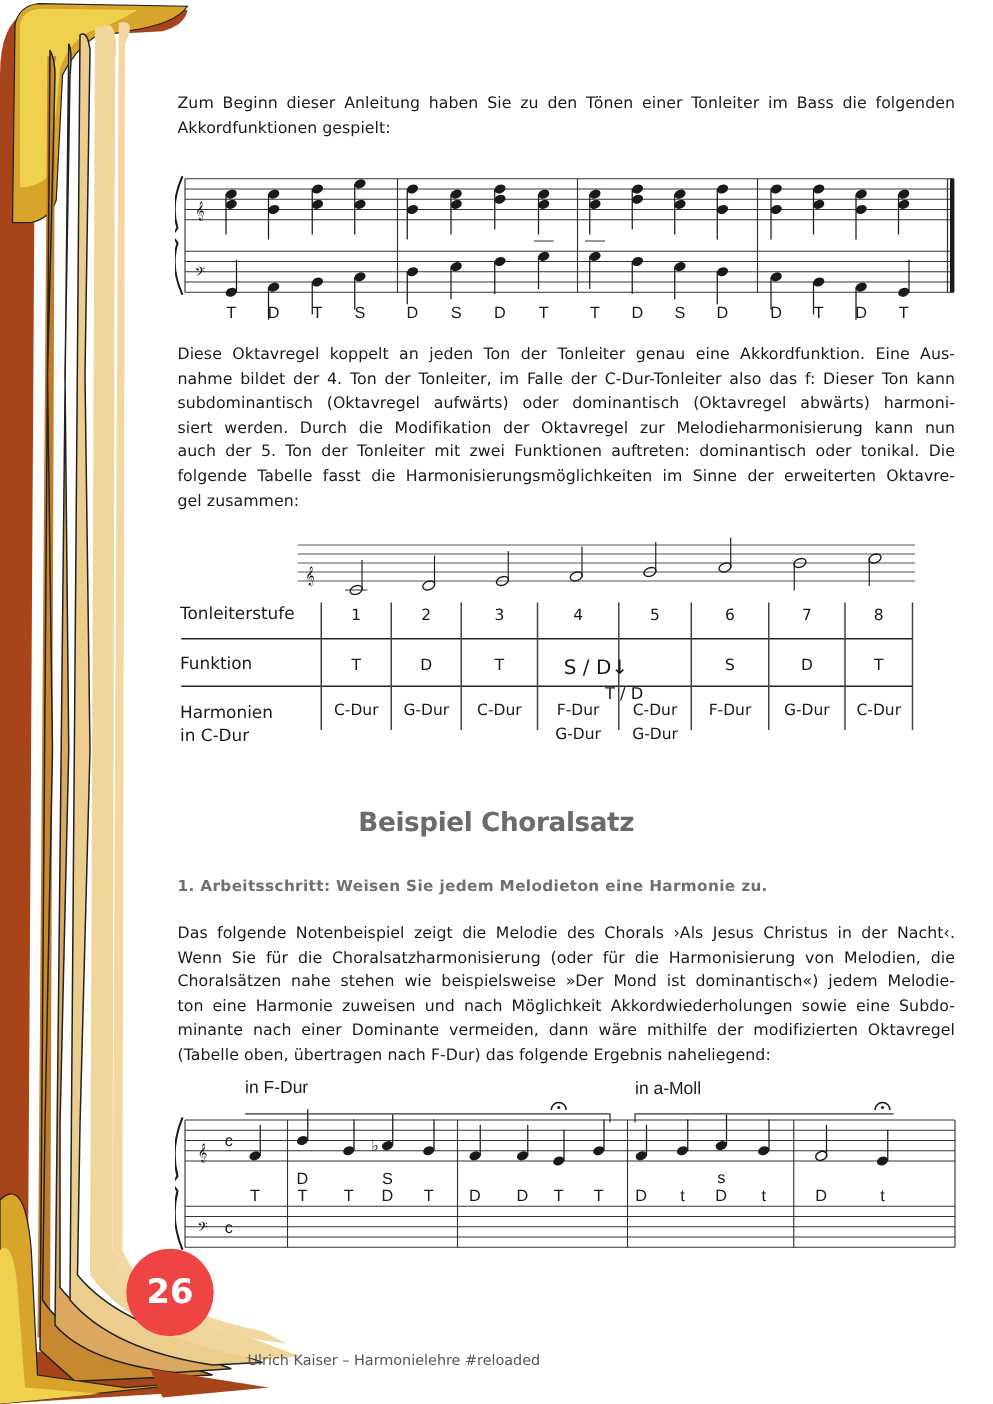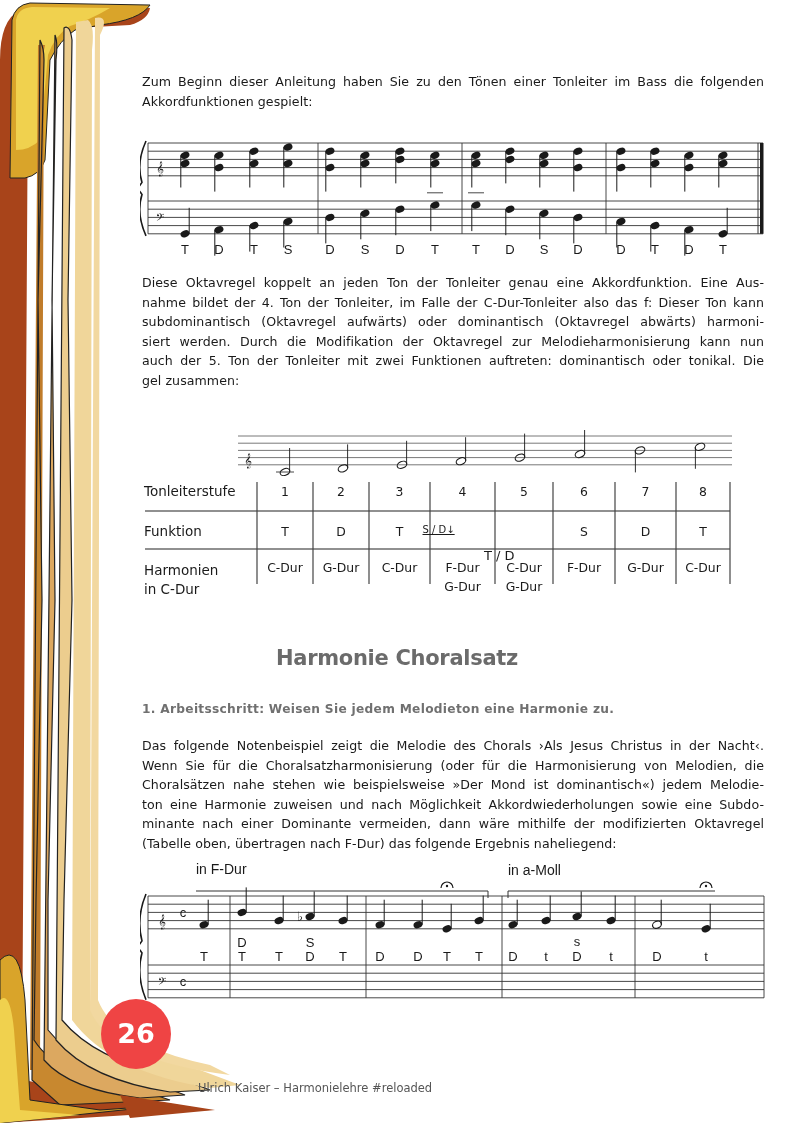--- a/index.html
+++ b/index.html
@@ -171,20 +171,21 @@
       <text x="583" y="126" text-anchor="middle" class="fn-label" font-size="13">T</text>
     </g>
 </svg>
 
 <div class="para" style="top:273px;">
   <span class="line">Diese Oktavregel koppelt an jeden Ton der Tonleiter genau eine Akkordfunktion. Eine Aus-</span>
   <span class="line">nahme bildet der 4. Ton der Tonleiter, im Falle der C-Dur-Tonleiter also das f: Dieser Ton kann</span>
   <span class="line">subdominantisch (Oktavregel aufwärts) oder dominantisch (Oktavregel abwärts) harmoni-</span>
   <span class="line">siert werden. Durch die Modifikation der Oktavregel zur Melodieharmonisierung kann nun</span>
   <span class="line">auch der 5. Ton der Tonleiter mit zwei Funktionen auftreten: dominantisch oder tonikal. Die</span>
+  <span class="line">folgende Tabelle fasst die Harmonisierungsmöglichkeiten im Sinne der erweiterten Oktavre-</span>
   <span class="line last">gel zusammen:</span>
 </div>
 
 <svg class="score" style="left:230px;top:428px;" width="505" height="48" viewBox="0 0 505 48" id="score2">
   <g id="s2-staff" stroke="#555" stroke-width="0.8">
       <line x1="8" y1="8" x2="502" y2="8"></line>
       <line x1="8" y1="15.2" x2="502" y2="15.2"></line>
       <line x1="8" y1="22.4" x2="502" y2="22.4"></line>
       <line x1="8" y1="29.6" x2="502" y2="29.6"></line>
       <line x1="8" y1="36.8" x2="502" y2="36.8"></line>
@@ -236,39 +237,39 @@
     <div style="position: absolute; left: 245px; width: 80px; text-align: center; top: 484px; font-size: 12.4px;">1</div>
     <div style="position: absolute; left: 245px; width: 80px; text-align: center; top: 524px; font-size: 12.4px;">T</div>
     <div style="position: absolute; left: 245px; width: 80px; text-align: center; top: 560px; font-size: 12.4px;">C-Dur</div>
     <div style="position: absolute; left: 301px; width: 80px; text-align: center; top: 484px; font-size: 12.4px;">2</div>
     <div style="position: absolute; left: 301px; width: 80px; text-align: center; top: 524px; font-size: 12.4px;">D</div>
     <div style="position: absolute; left: 301px; width: 80px; text-align: center; top: 560px; font-size: 12.4px;">G-Dur</div>
     <div style="position: absolute; left: 359.5px; width: 80px; text-align: center; top: 484px; font-size: 12.4px;">3</div>
     <div style="position: absolute; left: 359.5px; width: 80px; text-align: center; top: 524px; font-size: 12.4px;">T</div>
     <div style="position: absolute; left: 359.5px; width: 80px; text-align: center; top: 560px; font-size: 12.4px;">C-Dur</div>
     <div style="position: absolute; left: 422.5px; width: 80px; text-align: center; top: 484px; font-size: 12.4px;">4</div>
-    <div style="position: absolute; left: 422.5px; width: 80px; text-align: left; top: 524px; font-size: 10px; text-decoration: underline;">S / D↓</div>
+    <div style="position: absolute; left: 422.5px; width: 80px; text-align: right; top: 524px; font-size: 16px;">S / D↓</div>
     <div style="position: absolute; left: 422.5px; width: 80px; text-align: center; top: 560px; font-size: 12.4px;">F-Dur</div>
     <div style="position: absolute; left: 422.5px; width: 80px; text-align: center; top: 579px; font-size: 12.4px;">G-Dur</div>
     <div style="position: absolute; left: 484px; width: 80px; text-align: center; top: 484px; font-size: 12.4px;">5</div>
     <div style="position: absolute; left: 484px; width: 80px; top: 548px; font-size: 13px;">T / D</div>
     <div style="position: absolute; left: 484px; width: 80px; text-align: center; top: 560px; font-size: 12.4px;">C-Dur</div>
     <div style="position: absolute; left: 484px; width: 80px; text-align: center; top: 579px; font-size: 12.4px;">G-Dur</div>
     <div style="position: absolute; left: 544px; width: 80px; text-align: center; top: 484px; font-size: 12.4px;">6</div>
     <div style="position: absolute; left: 544px; width: 80px; text-align: center; top: 524px; font-size: 12.4px;">S</div>
     <div style="position: absolute; left: 544px; width: 80px; text-align: center; top: 560px; font-size: 12.4px;">F-Dur</div>
     <div style="position: absolute; left: 605.5px; width: 80px; text-align: center; top: 484px; font-size: 12.4px;">7</div>
     <div style="position: absolute; left: 605.5px; width: 80px; text-align: center; top: 524px; font-size: 12.4px;">D</div>
     <div style="position: absolute; left: 605.5px; width: 80px; text-align: center; top: 560px; font-size: 12.4px;">G-Dur</div>
     <div style="position: absolute; left: 663px; width: 80px; text-align: center; top: 484px; font-size: 12.4px;">8</div>
     <div style="position: absolute; left: 663px; width: 80px; text-align: center; top: 524px; font-size: 12.4px;">T</div>
     <div style="position: absolute; left: 663px; width: 80px; text-align: center; top: 560px; font-size: 12.4px;">C-Dur</div>
   </div>
 
-<div class="heading">Harmonie Choralsatz</div>
+<div class="heading">Beispiel Choralsatz</div>
 <div class="subheading">1. Arbeitsschritt: Weisen Sie jedem Melodieton eine Harmonie zu.</div>
 
 <div class="para" style="top:736px;">
   <span class="line">Das folgende Notenbeispiel zeigt die Melodie des Chorals ›Als Jesus Christus in der Nacht‹.</span>
   <span class="line">Wenn Sie für die Choralsatzharmonisierung (oder für die Harmonisierung von Melodien, die</span>
   <span class="line">Choralsätzen nahe stehen wie beispielsweise »Der Mond ist dominantisch«) jedem Melodie-</span>
   <span class="line">ton eine Harmonie zuweisen und nach Möglichkeit Akkordwiederholungen sowie eine Subdo-</span>
   <span class="line">minante nach einer Dominante vermeiden, dann wäre mithilfe der modifizierten Oktavregel</span>
   <span class="line last">(Tabelle oben, übertragen nach F-Dur) das folgende Ergebnis naheliegend:</span>
 </div>

